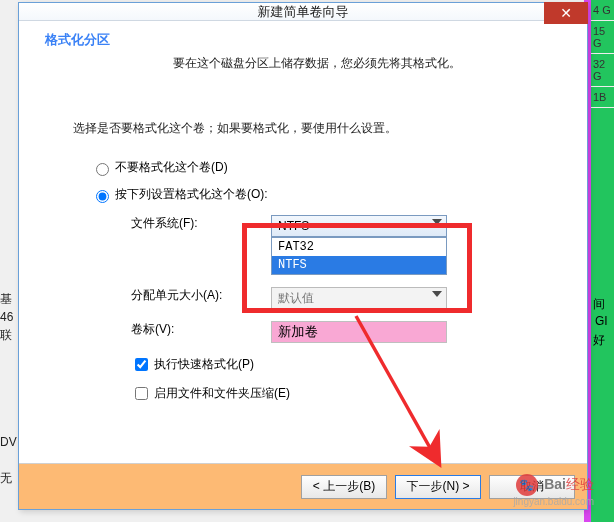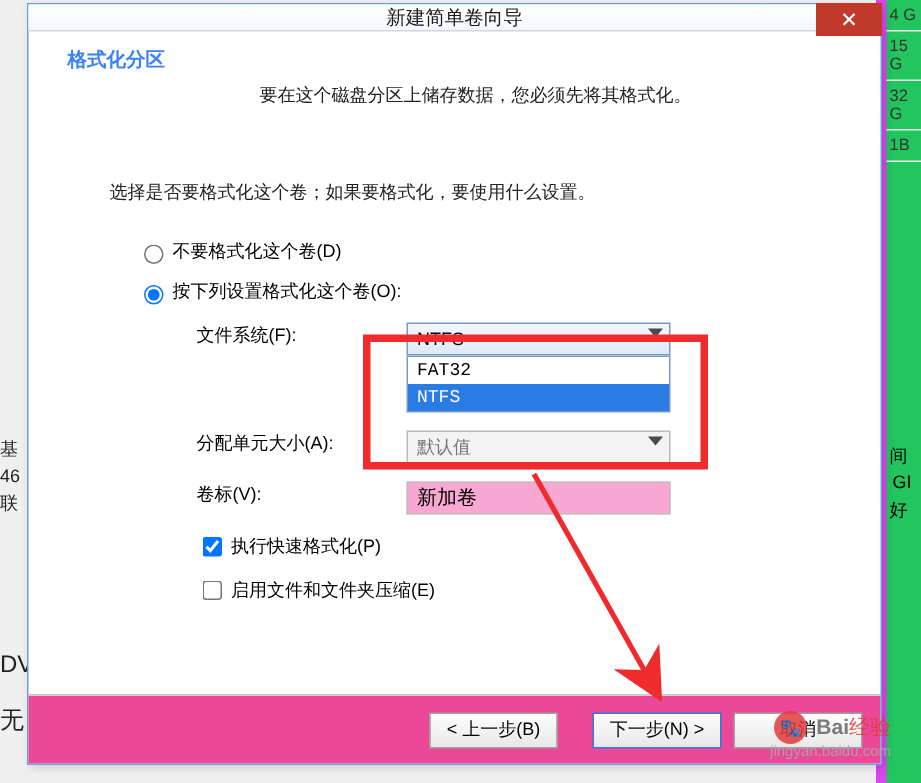--- a/index.html
+++ b/index.html
@@ -18,21 +18,21 @@
     position: absolute; right: 0; top: 0; width: 30px; height: 100%;
     background: #22c55e;
     border-left: 7px solid #d946ef;
   }
   .bg-right .row { padding: 4px 2px; border-bottom: 1px solid #eee; font-size: 11px; color: #333; }
   .bg-left {
     position: absolute; left: 0; top: 290px; width: 18px; color: #222;
     font-size: 12px; line-height: 18px;
   }
   .bg-bot {
-    position: absolute; left: 0; top: 435px; font-size: 16px; color:#222;
+    position: absolute; left: 0; top: 435px; font-size: 12px; color:#222;
   }
   .dialog {
     position: absolute;
     left: 18px; top: 2px;
     width: 570px; height: 508px;
     background: #fff;
     border: 1px solid #6aa0d8;
     box-shadow: 2px 2px 6px rgba(0,0,0,0.15);
   }
   .titlebar {
@@ -95,29 +95,29 @@
   .dropdown .opt.sel { background:#2a7be4; color:#fff; }
   .greyed .combo { background:#f3f3f3; border-color:#bbb; color:#777; }
   .textin {
     width:176px; height:22px; border:1px solid #bfbfbf; padding:0 6px;
     background:#f9a8d4;
   }
   .btnbar {
     position:absolute; bottom:0; left:0; right:0;
     height:46px; border-top:1px solid #d0d0d0;
     display:flex; align-items:center; justify-content:flex-end;
-    padding-right:12px; gap:8px; background:#ec4899;
+    padding-right:12px; gap:8px; background:#fdba74;
   }
   .btn {
     min-width:86px; height:24px; border:1px solid #a0a0a0;
     background:linear-gradient(#fefefe,#e8e8e8);
     display:flex; align-items:center; justify-content:center;
     cursor:pointer; font-size:12px;
   }
-  .btn.default { border-color:#2a7be4;margin-left:15px; }
+  .btn.default { border-color:#2a7be4; }
   .annot-box {
     position:absolute; left:242px; top:223px;
     width:230px; height:90px;
     border:5px solid #ef2b2d;
     pointer-events:none;
   }
   .arrow-svg {
     position:absolute; left:0; top:0; width:614px; height:522px;
     pointer-events:none;
   }

